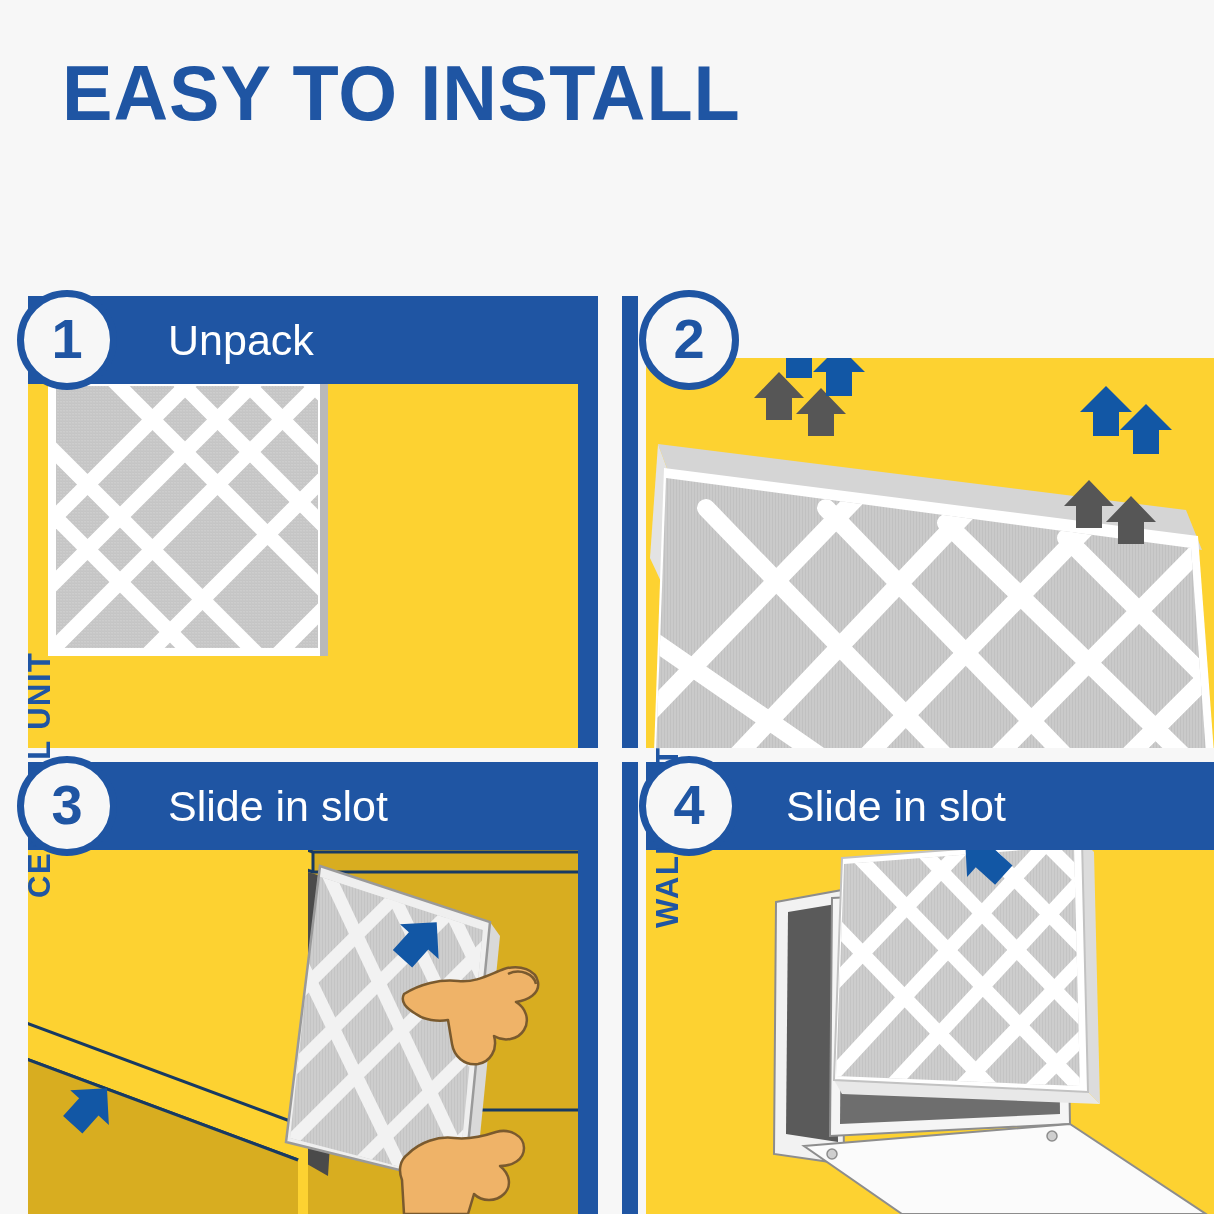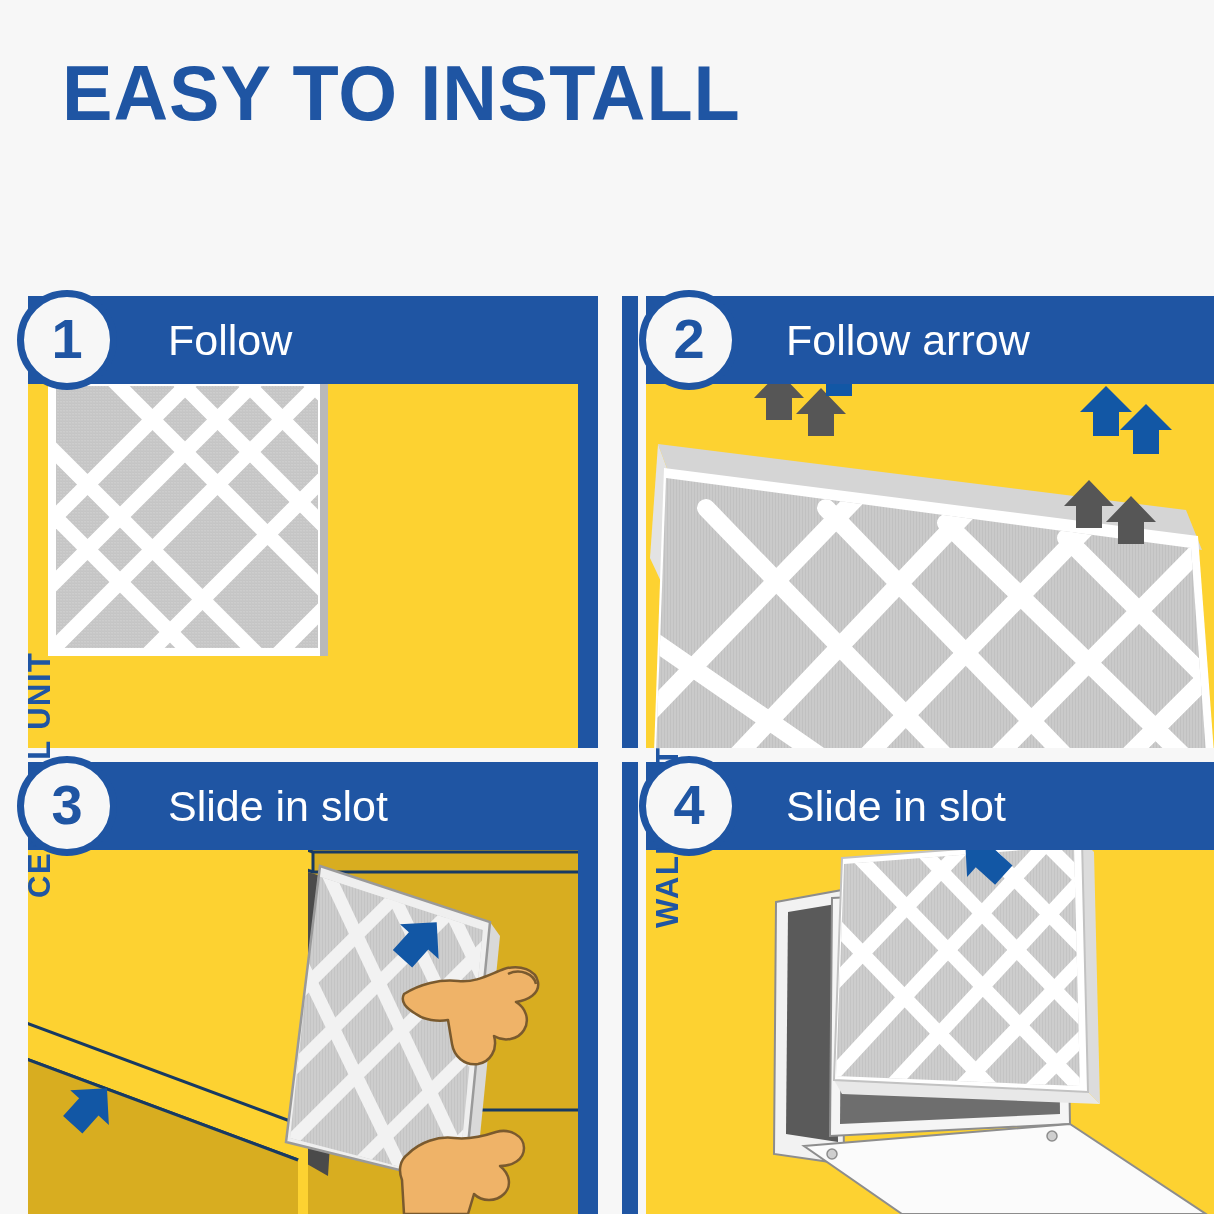--- a/index.html
+++ b/index.html
@@ -129,21 +129,21 @@
             <line x1="-45" y1="405" x2="365" y2="-5"></line>
             <line x1="20" y1="470" x2="430" y2="60"></line>
             <line x1="85" y1="535" x2="495" y2="125"></line>
             <line x1="150" y1="600" x2="560" y2="190"></line>
           </g>
         </g>
       </svg>
     </div>
 
     <div class="step-header">
-      <span class="step-label">Follow</span>
+      <span class="step-label">Unpack</span>
     </div>
     <div class="step-badge">
       <span class="num">1</span>
     </div>
   </div>
 
   <div class="step-panel panel-2">
     <div class="gutter-bar"></div>
 
     <div class="step-art">
@@ -201,23 +201,20 @@
       </svg>
 
       <svg style="position:absolute;left:412px;top:28px;" width="130" height="100" viewBox="0 0 130 100">
         <g fill="#1257a5">
           <polygon points="22,26 48,0 74,26 61,26 61,50 35,50 35,26"></polygon>
           <polygon points="62,44 88,18 114,44 101,44 101,68 75,68 75,44"></polygon>
         </g>
       </svg>
     </div>
 
-    <div class="step-header">
-      <span class="step-label">Follow arrow</span>
-    </div>
     <div class="step-badge">
       <span class="num">2</span>
     </div>
   </div>
 
   <div class="step-panel panel-3">
     <div class="gutter-bar"></div>
 
     <div class="step-art">
       <svg width="570" height="390" viewBox="0 0 570 390">

